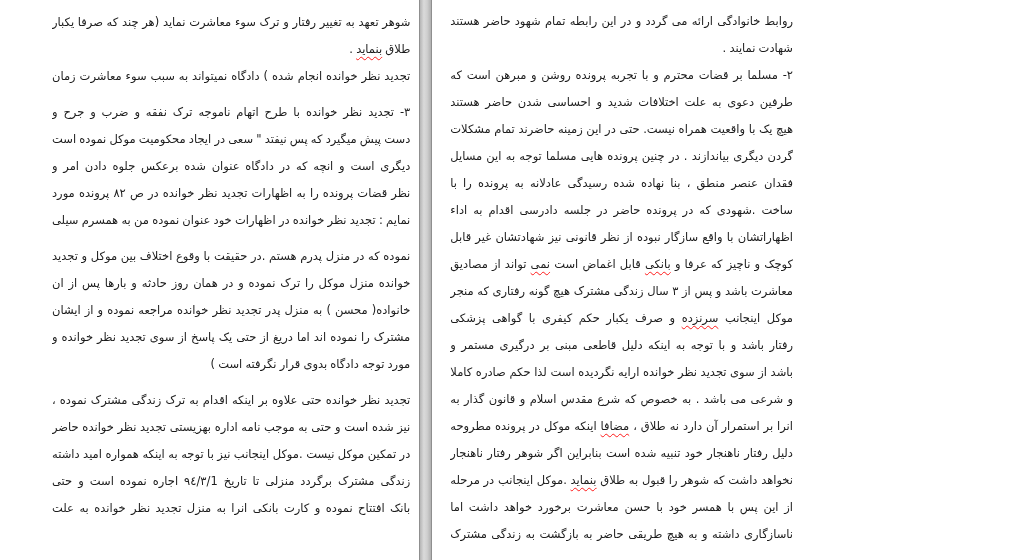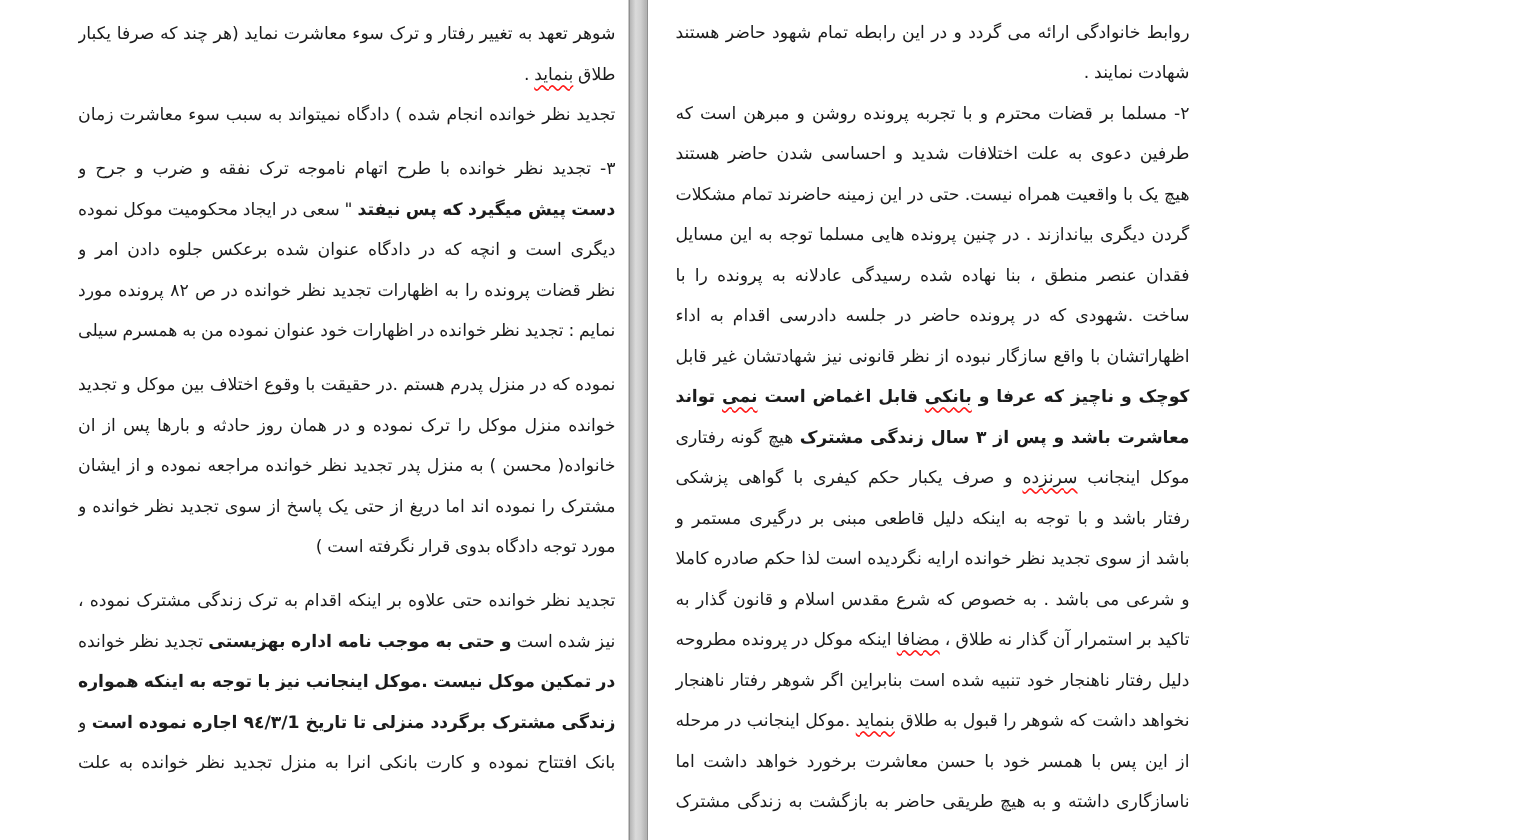--- a/index.html
+++ b/index.html
@@ -24,21 +24,21 @@
   }
   .page-text{direction:rtl;unicode-bidi:embed;font-size:11.5px;word-spacing:-0.5px;}
   .line{
     height:27px;line-height:27px;overflow:hidden;
     text-align:justify;text-align-last:justify;
     white-space:normal;
   }
   .line.last{text-align-last:right;}
   .page.right .paragraph + .paragraph{}
   .page.left  .paragraph + .paragraph{margin-top:9px;}
-  .b{font-weight:700;}
+  .b{font-weight:400;}
   .sq{
     text-decoration-line:underline;
     text-decoration-style:wavy;
     text-decoration-color:var(--spellcheck);
     text-decoration-thickness:1px;
     text-underline-offset:3px;
   }
 </style>
 </head>
 <body>
@@ -88,21 +88,21 @@
           <div class="line"><span>گردن دیگری بیاندازند . در چنین پرونده هایی مسلما توجه به این مسایل که همگی مبتنی بر احساسات و</span></div>
           <div class="line"><span>فقدان عنصر منطق ، بنا نهاده شده رسیدگی عادلانه به پرونده را با مشکلات و موانعی روبرو خواهد</span></div>
           <div class="line"><span>ساخت .شهودی که در پرونده حاضر در جلسه دادرسی اقدام به اداء شهادت نمودند علاوه بر اینکه مفاد</span></div>
           <div class="line"><span>اظهاراتشان با واقع سازگار نبوده از نظر قانونی نیز شهادتشان غیر قابل قبول است.</span><span class="b">صرف یکبار برخورد</span></div>
           <div class="line"><span class="b">کوچک و ناچیز که عرفا و </span><span class="b sq">بانکی</span><span class="b"> قابل اغماض است </span><span class="b sq">نمی</span><span class="b"> تواند از مصادیق </span><span class="b sq">عسر</span><span class="b"> و حرج و سوء</span></div>
           <div class="line"><span class="b">معاشرت باشد و پس از ٣ سال زندگی مشترک</span><span>  هیچ گونه رفتاری که  منجر به سوء معاشرت باشد از</span></div>
           <div class="line"><span>موکل اینجانب </span><span class="sq">سرنزده</span><span> و صرف یکبار حکم کیفری با گواهی پزشکی قانونی </span><span class="sq">نمی</span><span> تواند </span><span class="sq">مناط</span><span> و دلیل سوء</span></div>
           <div class="line"><span>رفتار باشد و با توجه به اینکه دلیل قاطعی مبنی بر درگیری مستمر و چندین بار ایراد ضرب و جرح</span></div>
           <div class="line"><span>باشد از سوی تجدید نظر خوانده  ارایه نگردیده است لذا حکم صادره کاملا مغایر مبانی و اصول قانونی</span></div>
           <div class="line"><span>و شرعی می باشد . به خصوص که شرع مقدس اسلام  و قانون گذار به منظور حفظ دوام و بقای خانواده</span></div>
-          <div class="line"><span>تاکید بر استمرار آن گذار نه طلاق ،  </span><span class="sq">مضافا</span><span> اینکه موکل در پرونده مطروحه به مجازات رسیده و به</span></div>
+          <div class="line"><span>انرا بر استمرار آن دارد نه طلاق ،  </span><span class="sq">مضافا</span><span> اینکه موکل در پرونده مطروحه به مجازات رسیده و به</span></div>
           <div class="line"><span>دلیل  رفتار ناهنجار خود تنبیه شده است بنابراین اگر شوهر رفتار ناهنجار خود را ترک </span><span class="sq">بنماید</span><span> دادگاه حق</span></div>
           <div class="line"><span>نخواهد داشت که شوهر را قبول به طلاق </span><span class="sq">بنماید</span><span> .موکل اینجانب در مرحله بدوی بارها تعهد نموده که</span></div>
           <div class="line"><span>از این پس با همسر خود با حسن معاشرت برخورد خواهد داشت اما متاسفانه تجدید نظر خوانده بنای</span></div>
           <div class="line"><span>ناسازگاری داشته و به هیچ طریقی حاضر به بازگشت به زندگی مشترک نیست این در حالیست که اگر</span></div>
         </div>
       </div>
   </section>
 </div>
 
 </body></html>

